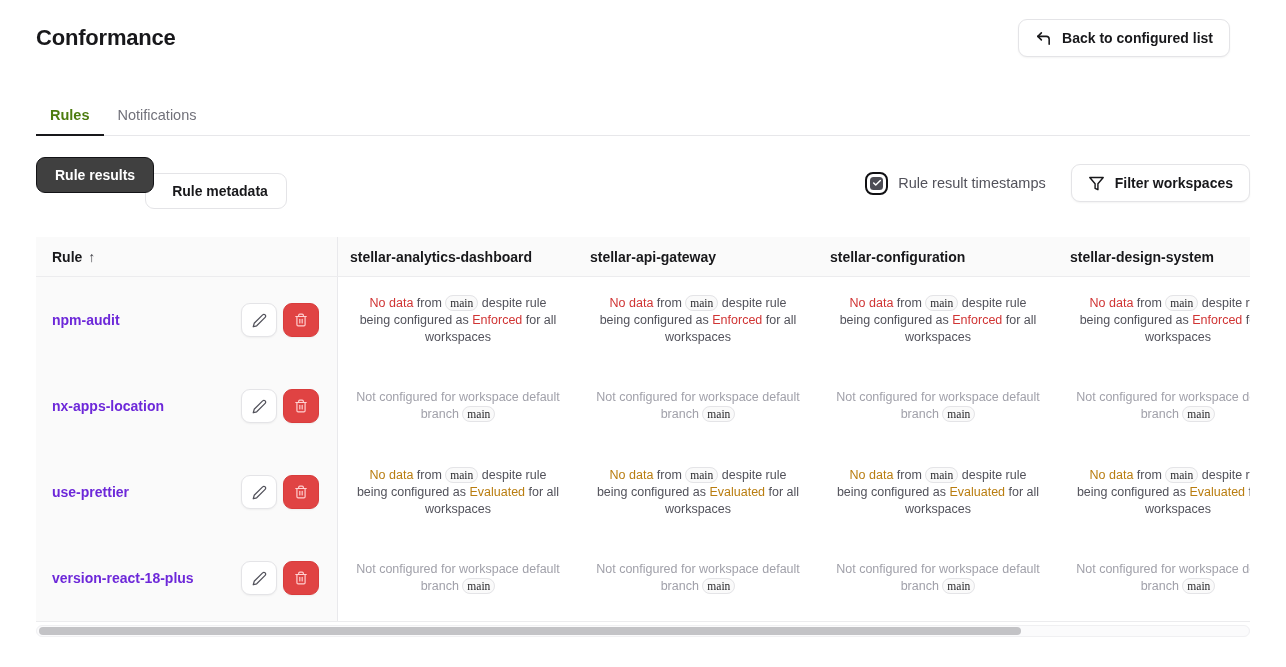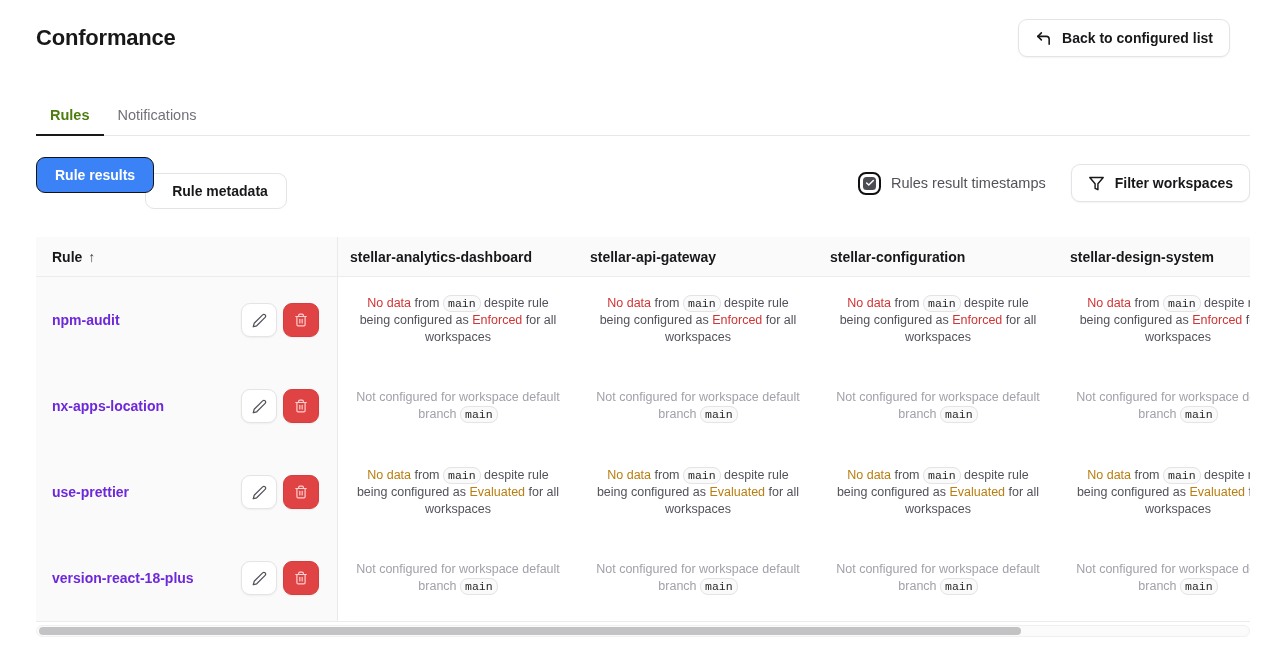--- a/index.html
+++ b/index.html
@@ -34,21 +34,21 @@
     border-bottom: 2px solid transparent; margin-bottom: -1px;
   }
   .tab.active { color: #4d7c0f; font-weight: 600; border-bottom-color: #18181b; }
   .toolbar { margin: 21px 36px 0 36px; display: flex; align-items: center; }
   .seggroup { display: flex; }
   .seg {
     height: 36px; padding: 0 18px; border-radius: 9px;
     font-family: inherit; font-size: 14px; font-weight: 600; cursor: pointer;
     border: 1px solid #e4e4e7; background: #fff; color: #18181b;
   }
-  .seg.active { background: #3b82f6; color: #fff; border-color: #131316; position: relative; z-index: 1; }
+  .seg.active { background: #404040; color: #fff; border-color: #131316; position: relative; z-index: 1; }
   .seg.inactive { margin-left: -9px; padding-left: 26px; margin-top: 16px; }
   .toolbar .right { margin-left: auto; display: flex; align-items: center; }
   .cbxrow { display: flex; align-items: center; gap: 10px; margin-right: 25px; cursor: default; }
   .cbx-ring {
     width: 23px; height: 23px; border: 2.5px solid #101013; border-radius: 8px;
     background: #fff; display: grid; place-items: center; cursor: pointer;
   }
   .cbx-fill { width: 13px; height: 13px; background: #4c4c54; border-radius: 3.5px; display: grid; place-items: center; }
   .cbx-label { font-size: 14.5px; color: #52525b; }
   
@@ -71,21 +71,21 @@
     width: 36px; height: 34px; border-radius: 9px;
     display: grid; place-items: center; cursor: pointer;
     border: 1px solid #e4e4e7; background: #fff;
     box-shadow: 0 1px 2px rgba(0,0,0,.05);
   }
   .icon-btn.delete { background: #e04343; border-color: #d93c3c; }
   .result-cell { flex: 0 0 240px; display: flex; align-items: center; justify-content: center; padding: 0 18px; }
   .result-text { font-size: 12.5px; line-height: 17px; color: #52525b; text-align: center; }
   .seg-muted { color: #a1a1aa; }
   code.chip {
-    font-family: Liberation Mono, monospace; font-size: 11.5px;
+    font-family: Liberation Serif, serif; font-size: 11.5px;
     background: #fafafa; border: 1px solid #e4e4e7; border-radius: 8px;
     padding: 1px 4px 1px 4px; color: #27272a; white-space: nowrap;
   }
   
   .hscroll {
     margin: 3px 36px 0 36px; width: 1214px; height: 12px;
     background: #fbfbfc; border: 1px solid #f0f0f2; border-radius: 7px;
     position: relative;
   }
   .hthumb {
@@ -125,21 +125,21 @@
       <span class="cbxrow">
         <span class="cbx-ring">
           <span class="cbx-fill">
             <span style="display:grid;place-items:center;">
               <svg width="10" height="10" viewBox="0 0 24 24" fill="none" stroke="#fff" stroke-width="3.5" stroke-linecap="round" stroke-linejoin="round">
                   <polyline points="20 6 9 17 4 12"></polyline>
                 </svg>
             </span>
           </span>
         </span>
-        <span class="cbx-label">Rules result timestamps</span>
+        <span class="cbx-label">Rule result timestamps</span>
       </span>
       <button class="btn">
         <span class="i">
           <svg width="17" height="17" viewBox="0 0 24 24" fill="none" stroke="#18181b" stroke-width="2" stroke-linejoin="round">
               <polygon points="21.5 3.5 2.5 3.5 10 12.4 10 18.8 14 20.8 14 12.4 21.5 3.5"></polygon>
             </svg>
         </span>
         <span>Filter workspaces</span>
       </button>
     </div>

